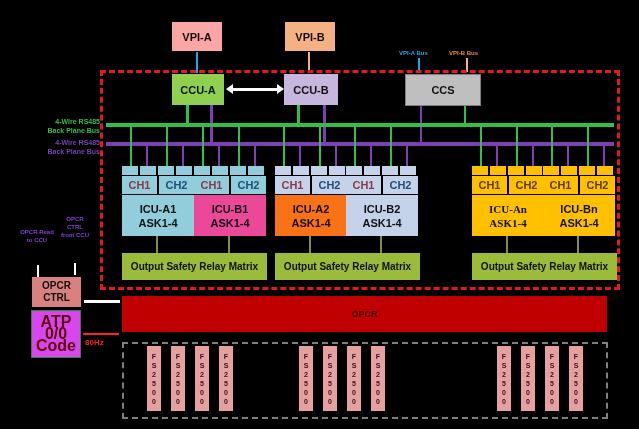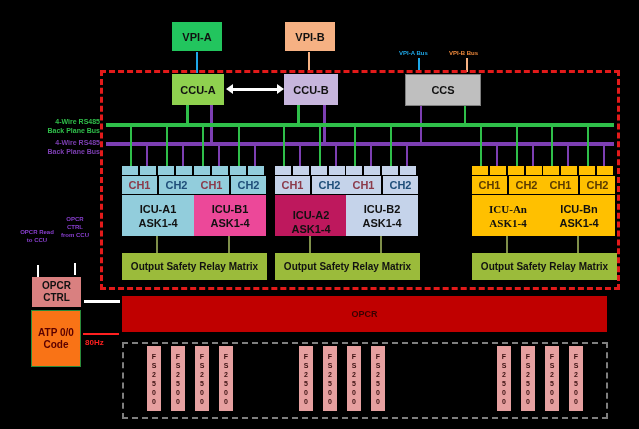--- a/index.html
+++ b/index.html
@@ -1,21 +1,21 @@
 <!DOCTYPE html>
 <html><head>
 <meta charset="utf-8">
 <style>
   html, body { margin: 0; padding: 0; background: #000; }
   body { width: 639px; height: 429px; position: relative; overflow: hidden;
          font-family: "Liberation Sans", sans-serif; font-weight: bold; }
   .abs { position: absolute; }
   .box { position: absolute; display: flex; align-items: center; justify-content: center;
          text-align: center; color: #111; box-sizing: border-box; }
-  .vpi-a { background: #22c55e; }
+  .vpi-a { background: #fca5a5; }
   .vpi-b { background: #f6b183; }
   .ccu-a { background: #8fd14f; }
   .ccu-b { background: #c7b6dd; }
   .ccs   { background: #bfbfbf; border: 1px solid #7f7f7f; }
   .red-dash { position: absolute; border: 3px dashed #e31a1a; box-sizing: border-box; }
   .bus-green { position: absolute; background: #2fbf4a; height: 4px; }
   .bus-purple { position: absolute; background: #7d3fb3; height: 4px; }
   .vline-g { position: absolute; width: 2px; background: #2fbf4a; }
   .vline-p { position: absolute; width: 2px; background: #7d3fb3; }
   .vline-o { position: absolute; width: 2px; background: #7f8f4a; }
@@ -122,21 +122,21 @@
     <div class="vline-p" style="left: 299px; top: 146px; height: 20px;"></div>
     <div class="vline-g" style="left: 319px; top: 127px; height: 39px;"></div>
     <div class="vline-p" style="left: 335px; top: 146px; height: 20px;"></div>
     <div class="icu" style="left: 275px; top: 166px;">
       <div class="conn" style="left:0px;background:#c5d3ea;"></div>
       <div class="conn" style="left:18px;background:#c5d3ea;"></div>
       <div class="conn" style="left:36px;background:#c5d3ea;"></div>
       <div class="conn" style="left:54px;background:#c5d3ea;"></div>
       <div class="ch" style="left:0;background:#c5d3ea;color:#8b3a4a;">CH1</div>
       <div class="ch" style="left:37px;background:#c5d3ea;color:#1f4e79;">CH2</div>
-      <div class="body" style="background:#be185d;align-items:flex-end;">
+      <div class="body" style="background:#f97316;">
         <div>
           <div>ICU-A2</div>
           <div>ASK1-4</div>
         </div>
       </div>
     </div>
     <div class="vline-o" style="left: 309px; top: 236px; height: 17px;"></div>
     <div class="vline-g" style="left: 354px; top: 127px; height: 39px;"></div>
     <div class="vline-p" style="left: 370px; top: 146px; height: 20px;"></div>
     <div class="vline-g" style="left: 390px; top: 127px; height: 39px;"></div>
@@ -200,21 +200,21 @@
     <div class="relay" style="left: 275px; width: 145px; top: 253px;">Output Safety Relay Matrix</div>
     <div class="relay" style="left: 472px; width: 145px; top: 253px;">Output Safety Relay Matrix</div>
   </div>
 
 <div class="small-purple" style="left:20px;top:228px;width:34px;">OPCR Read to CCU</div>
 <div class="small-purple" style="left:60px;top:215px;width:30px;">OPCR CTRL from CCU</div>
 <div class="abs" style="left:37px;top:265px;width:2px;height:12px;background:#fff;"></div>
 <div class="abs" style="left:74px;top:263px;width:2px;height:12px;background:#fff;"></div>
 
 <div class="box" style="left:32px;top:277px;width:49px;height:30px;background:#d98080;font-size:10px;line-height:12px;">OPCR CTRL</div>
-<div class="box" style="left:31px;top:310px;width:50px;height:57px;background:#f97316;border:1px solid #2a8a3a;font-size:10px;line-height:12px;color:#5a0000;">ATP 0/0 Code</div>
+<div class="box" style="left:31px;top:310px;width:50px;height:48px;background:#d946ef;border:1px solid #2a8a3a;font-size:16px;line-height:12px;color:#5a0000;">ATP 0/0 Code</div>
 
 <div class="arrow-white" style="left:84px;top:300px;width:36px;"></div>
 <div class="abs" style="left:85px;top:338px;font-size:8px;color:#ff2020;">80Hz</div>
 <div class="abs" style="left:83px;top:333px;width:36px;height:2px;background:#ff2020;"></div>
 
 <div class="box" style="left:122px;top:296px;width:485px;height:36px;background:#c00000;font-size:9px;color:#3a0000;">OPCR</div>
 
 <div class="abs" style="left:122px;top:342px;width:486px;height:77px;border:2px dashed #7f7f7f;box-sizing:border-box;"></div>
 <div id="fs-modules">
     <div class="fs" style="left: 147px; top: 346px;">

